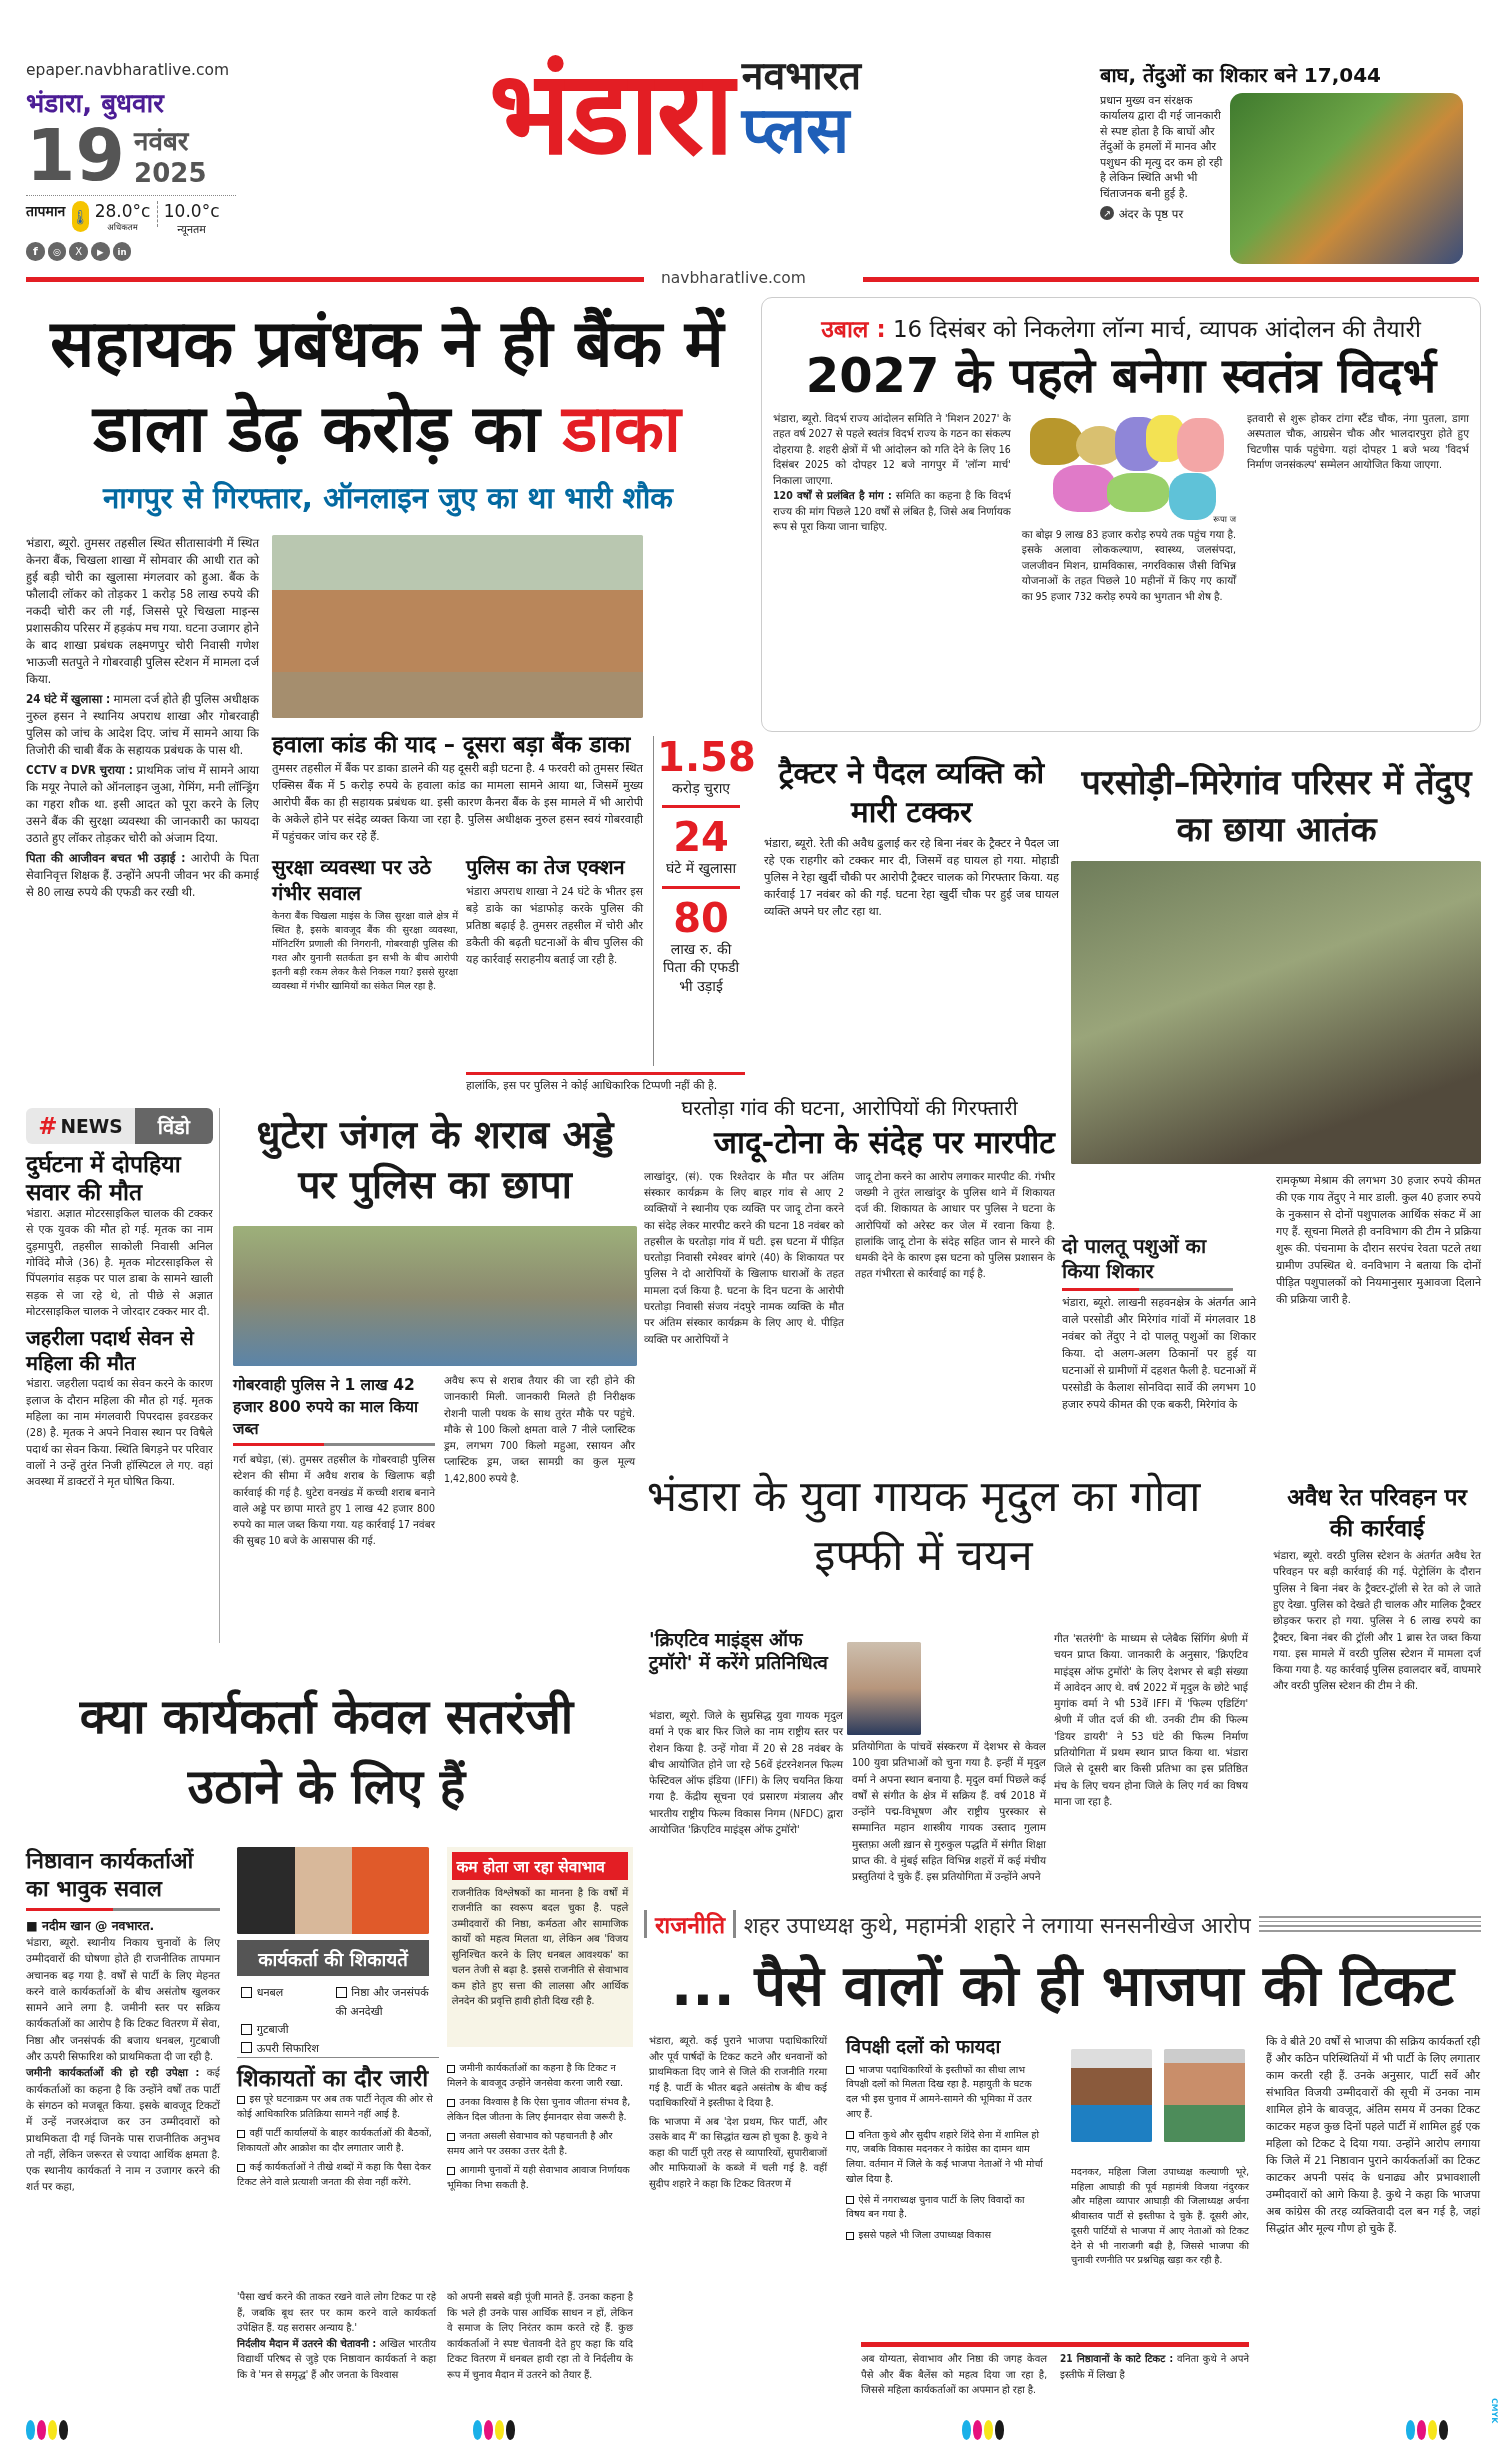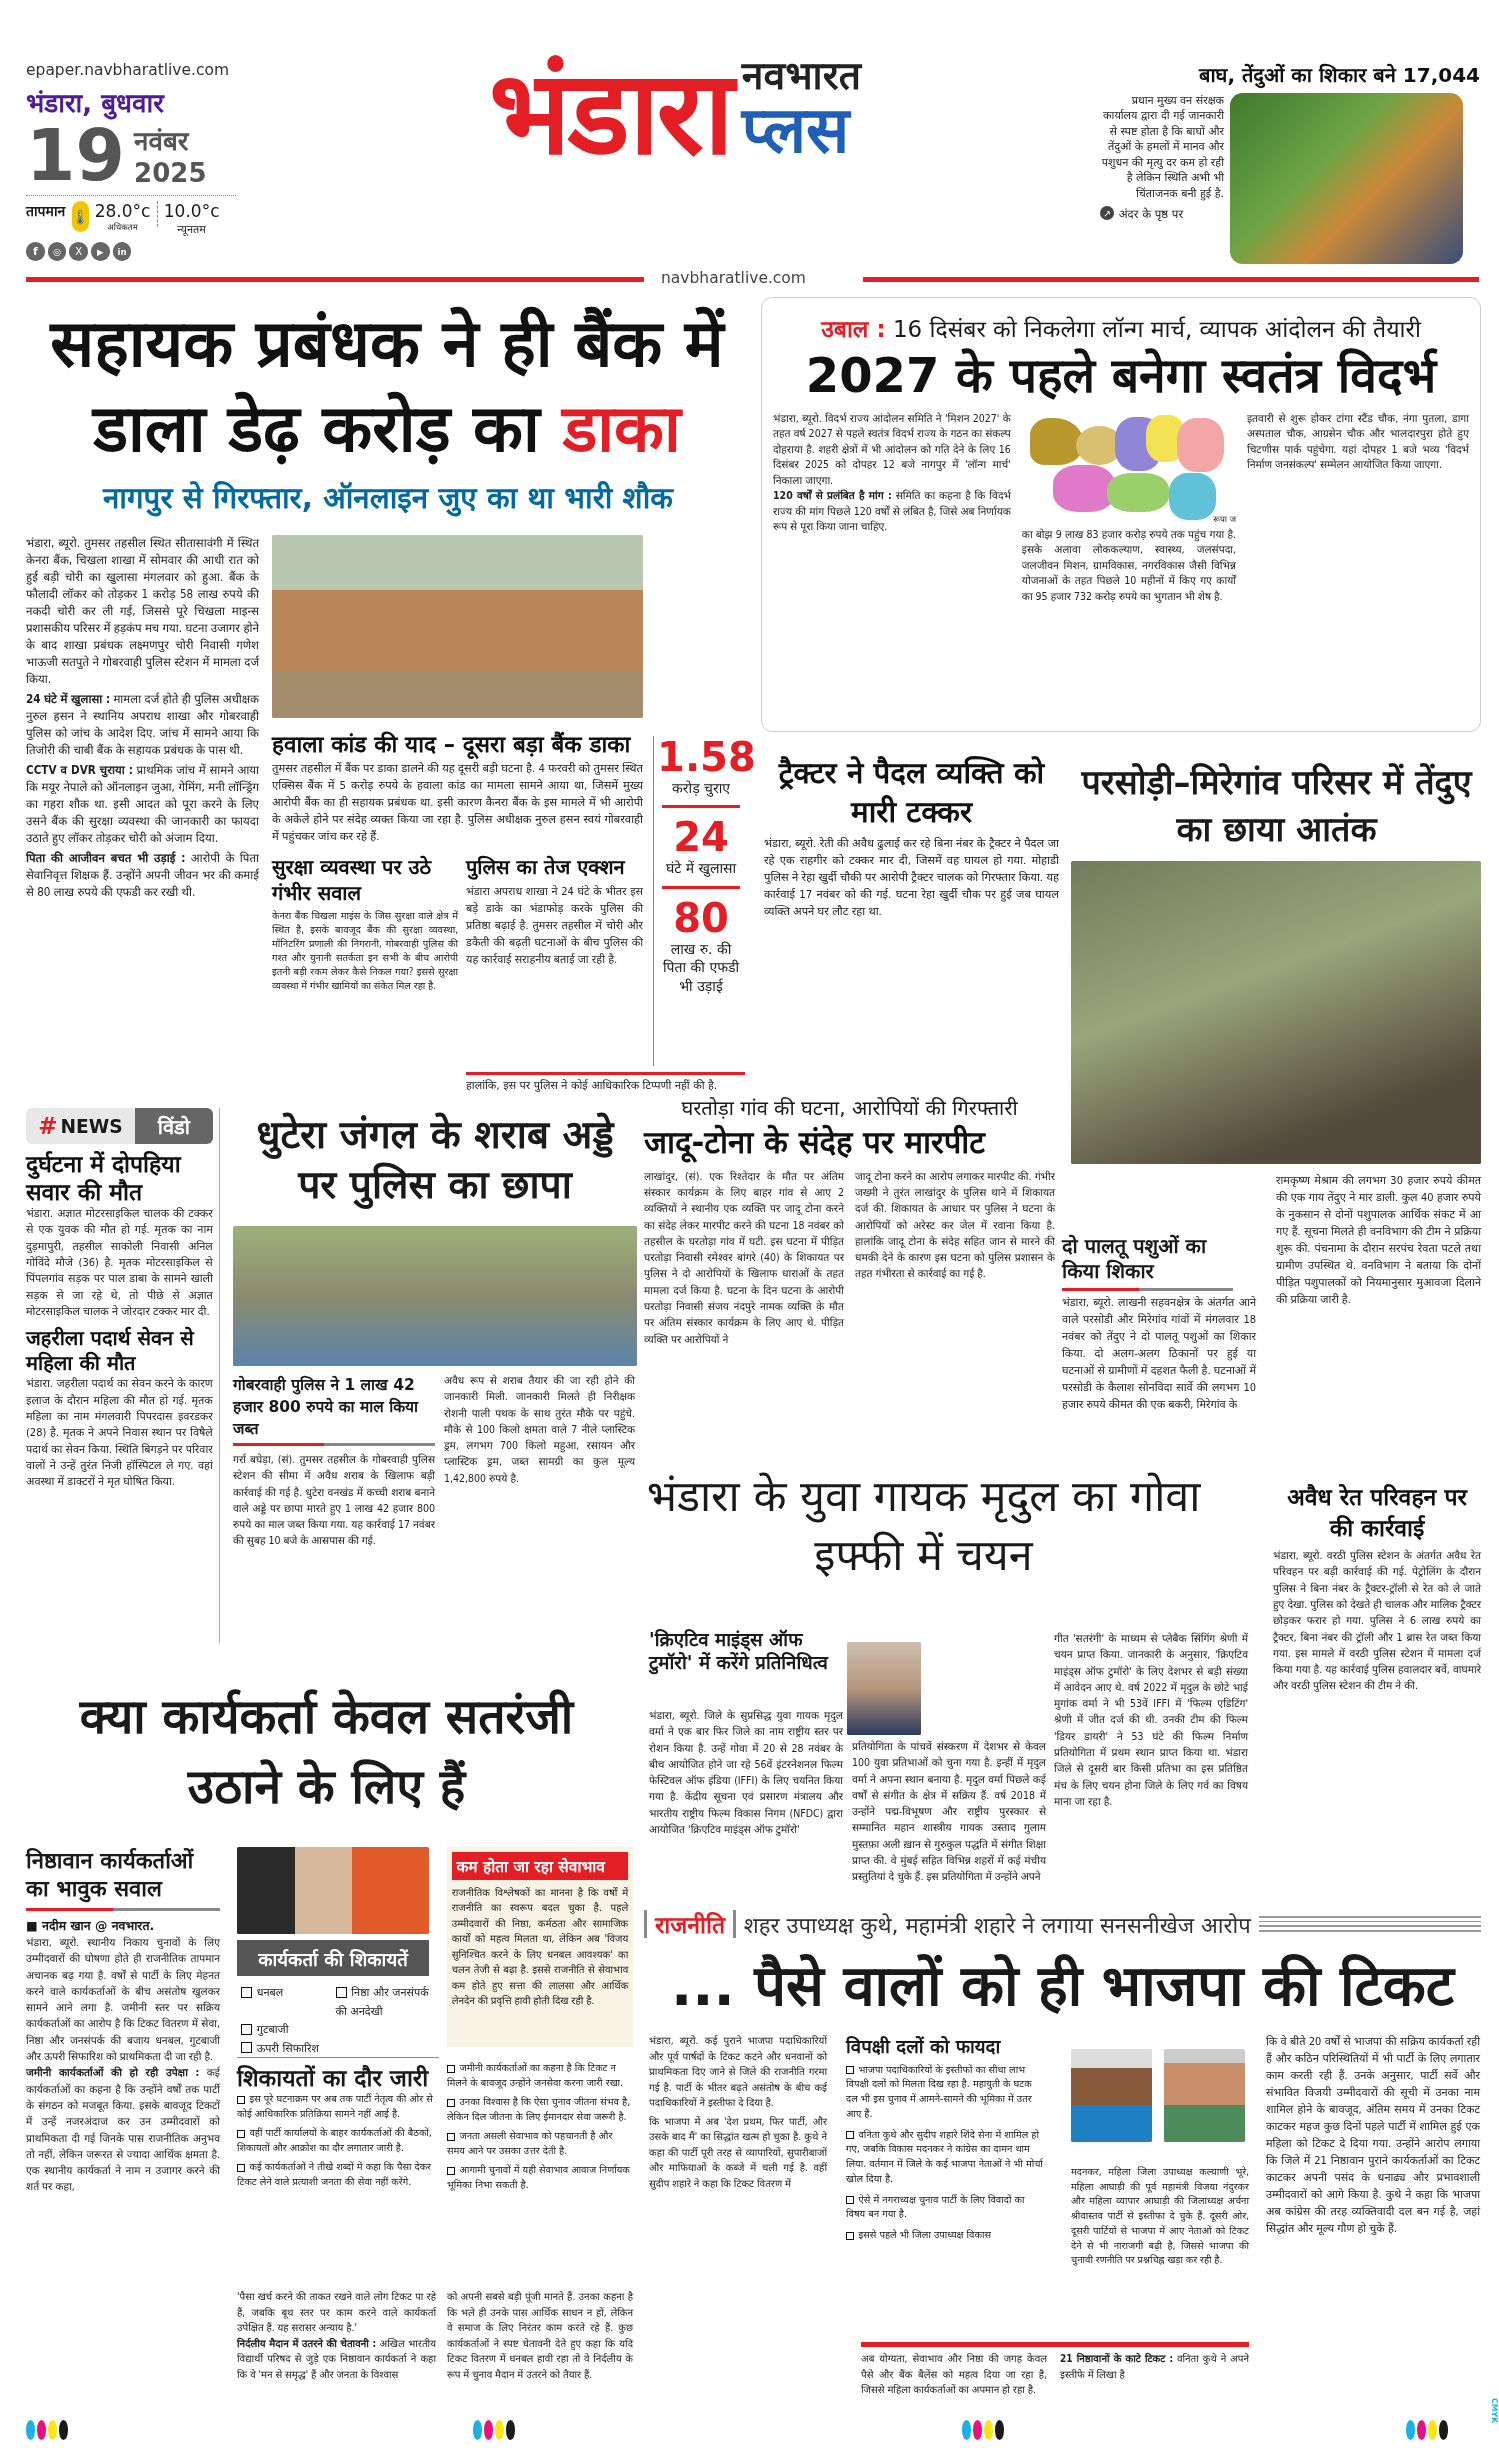--- a/index.html
+++ b/index.html
@@ -57,21 +57,21 @@
 </div>
 
 <div class="abs" style="left:489px;top:47px;display:flex;align-items:flex-end;gap:11px;">
   <span style="font-size:116px;font-weight:bold;color:#e31e24;line-height:132px;letter-spacing:-3.1px;">भंडारा</span>
   <div style="padding-bottom:15.5px;">
     <div style="font-size:39px;font-weight:bold;color:#222;line-height:43px;">नवभारत</div>
     <div style="font-size:64px;font-weight:bold;color:#1f5fb8;line-height:67px;">प्लस</div>
   </div>
 </div>
 
-<div class="abs" style="left:1100px;top:61px;width:380px;height:211px;text-align:right;">
+<div class="abs" style="left:1100px;top:61px;width:380px;height:211px;">
   <div style="font-size:20px;font-weight:bold;color:#111;white-space:nowrap;">बाघ, तेंदुओं का शिकार बने 17,044</div>
   <div style="display:flex;gap:6.2px;margin-top:4.7px;">
     <div style="width:124px;">
       <div style="font-size:11px;line-height:15.5px;">प्रधान मुख्य वन संरक्षक कार्यालय द्वारा दी गई जानकारी से स्पष्ट होता है कि बाघों और तेंदुओं के हमलों में मानव और पशुधन की मृत्यु दर कम हो रही है लेकिन स्थिति अभी भी चिंताजनक बनी हुई है.</div>
       <div style="display:flex;align-items:center;gap:4.7px;margin-top:4.7px;">
         <span style="width:14px;height:14px;border-radius:50%;background:#444;color:#fff;font-size:9.3px;display:flex;align-items:center;justify-content:center;">↗</span>
         <span style="font-size:11.6px;">अंदर के पृष्ठ पर</span>
       </div>
     </div>
     <div class="photo" style="width:233px;height:171px;border-radius:12.4px;background:linear-gradient(135deg,#3f7a2e,#6da446 40%,#c98a3a 60%,#3b4e7a);"></div>
@@ -204,21 +204,21 @@
 <div class="abs strip" style="left:233px;top:1443px;width:202px;"></div>
 <div class="abs" style="left:233px;top:1451px;width:202px;">
   <p class="body-text" style="font-size:10.5px;line-height:16.3px;">गर्रा बघेड़ा, (सं). तुमसर तहसील के गोबरवाही पुलिस स्टेशन की सीमा में अवैध शराब के खिलाफ बड़ी कार्रवाई की गई है. धुटेरा वनखंड में कच्ची शराब बनाने वाले अड्डे पर छापा मारते हुए 1 लाख 42 हजार 800 रुपये का माल जब्त किया गया. यह कार्रवाई 17 नवंबर की सुबह 10 बजे के आसपास की गई.</p>
 </div>
 <div class="abs" style="left:444px;top:1372px;width:191px;">
   <p class="body-text" style="font-size:10.5px;line-height:16.3px;">अवैध रूप से शराब तैयार की जा रही होने की जानकारी मिली. जानकारी मिलते ही निरीक्षक रोशनी पाली पथक के साथ तुरंत मौके पर पहुंचे. मौके से 100 किलो क्षमता वाले 7 नीले प्लास्टिक ड्रम, लगभग 700 किलो महुआ, रसायन और प्लास्टिक ड्रम, जब्त सामग्री का कुल मूल्य 1,42,800 रुपये है.</p>
 </div>
 
 <div class="abs" style="left:644px;top:1094px;width:411px;">
   <div style="text-align:center;font-size:20px;">घरतोड़ा गांव की घटना, आरोपियों की गिरफ्तारी</div>
-  <div class="hl" style="text-align:left;font-size:31px;line-height:42px;">जादू-टोना के संदेह पर मारपीट</div>
+  <div class="hl" style="text-align:right;font-size:31px;line-height:42px;">जादू-टोना के संदेह पर मारपीट</div>
   <div style="display:flex;gap:11px;margin-top:4.7px;">
     <p class="body-text" style="width:200px;font-size:10.5px;line-height:16.3px;">लाखांदुर, (सं). एक रिश्तेदार के मौत पर अंतिम संस्कार कार्यक्रम के लिए बाहर गांव से आए 2 व्यक्तियों ने स्थानीय एक व्यक्ति पर जादू टोना करने का संदेह लेकर मारपीट करने की घटना 18 नवंबर को तहसील के घरतोड़ा गांव में घटी. इस घटना में पीड़ित घरतोड़ा निवासी रमेश्वर बांगरे (40) के शिकायत पर पुलिस ने दो आरोपियों के खिलाफ धाराओं के तहत मामला दर्ज किया है. घटना के दिन घटना के आरोपी घरतोड़ा निवासी संजय नंदपुरे नामक व्यक्ति के मौत पर अंतिम संस्कार कार्यक्रम के लिए आए थे. पीड़ित व्यक्ति पर आरोपियों ने</p>
     <p class="body-text" style="width:200px;font-size:10.5px;line-height:16.3px;">जादू टोना करने का आरोप लगाकर मारपीट की. गंभीर जख्मी ने तुरंत लाखांदुर के पुलिस थाने में शिकायत दर्ज की. शिकायत के आधार पर पुलिस ने घटना के आरोपियों को अरेस्ट कर जेल में रवाना किया है. हालांकि जादू टोना के संदेह सहित जान से मारने की धमकी देने के कारण इस घटना को पुलिस प्रशासन के तहत गंभीरता से कार्रवाई का गई है.</p>
   </div>
 </div>
 
 <div class="abs" style="left:644px;top:1467px;width:559px;text-align:center;font-size:43px;line-height:59px;font-weight:normal;">भंडारा के युवा गायक मृदुल का गोवा इफ्फी में चयन</div>
 <div class="abs" style="left:649px;top:1628px;width:194px;font-size:18.6px;line-height:23px;font-weight:bold;">'क्रिएटिव माइंड्स ऑफ टुमॉरो' में करेंगे प्रतिनिधित्व</div>
 <div class="abs photo" style="left:847px;top:1642px;width:74px;height:93px;background:linear-gradient(180deg,#cdbfae,#b7967c 50%,#2b3b5d);"></div>
 <div class="abs" style="left:649px;top:1707px;width:194px;">

